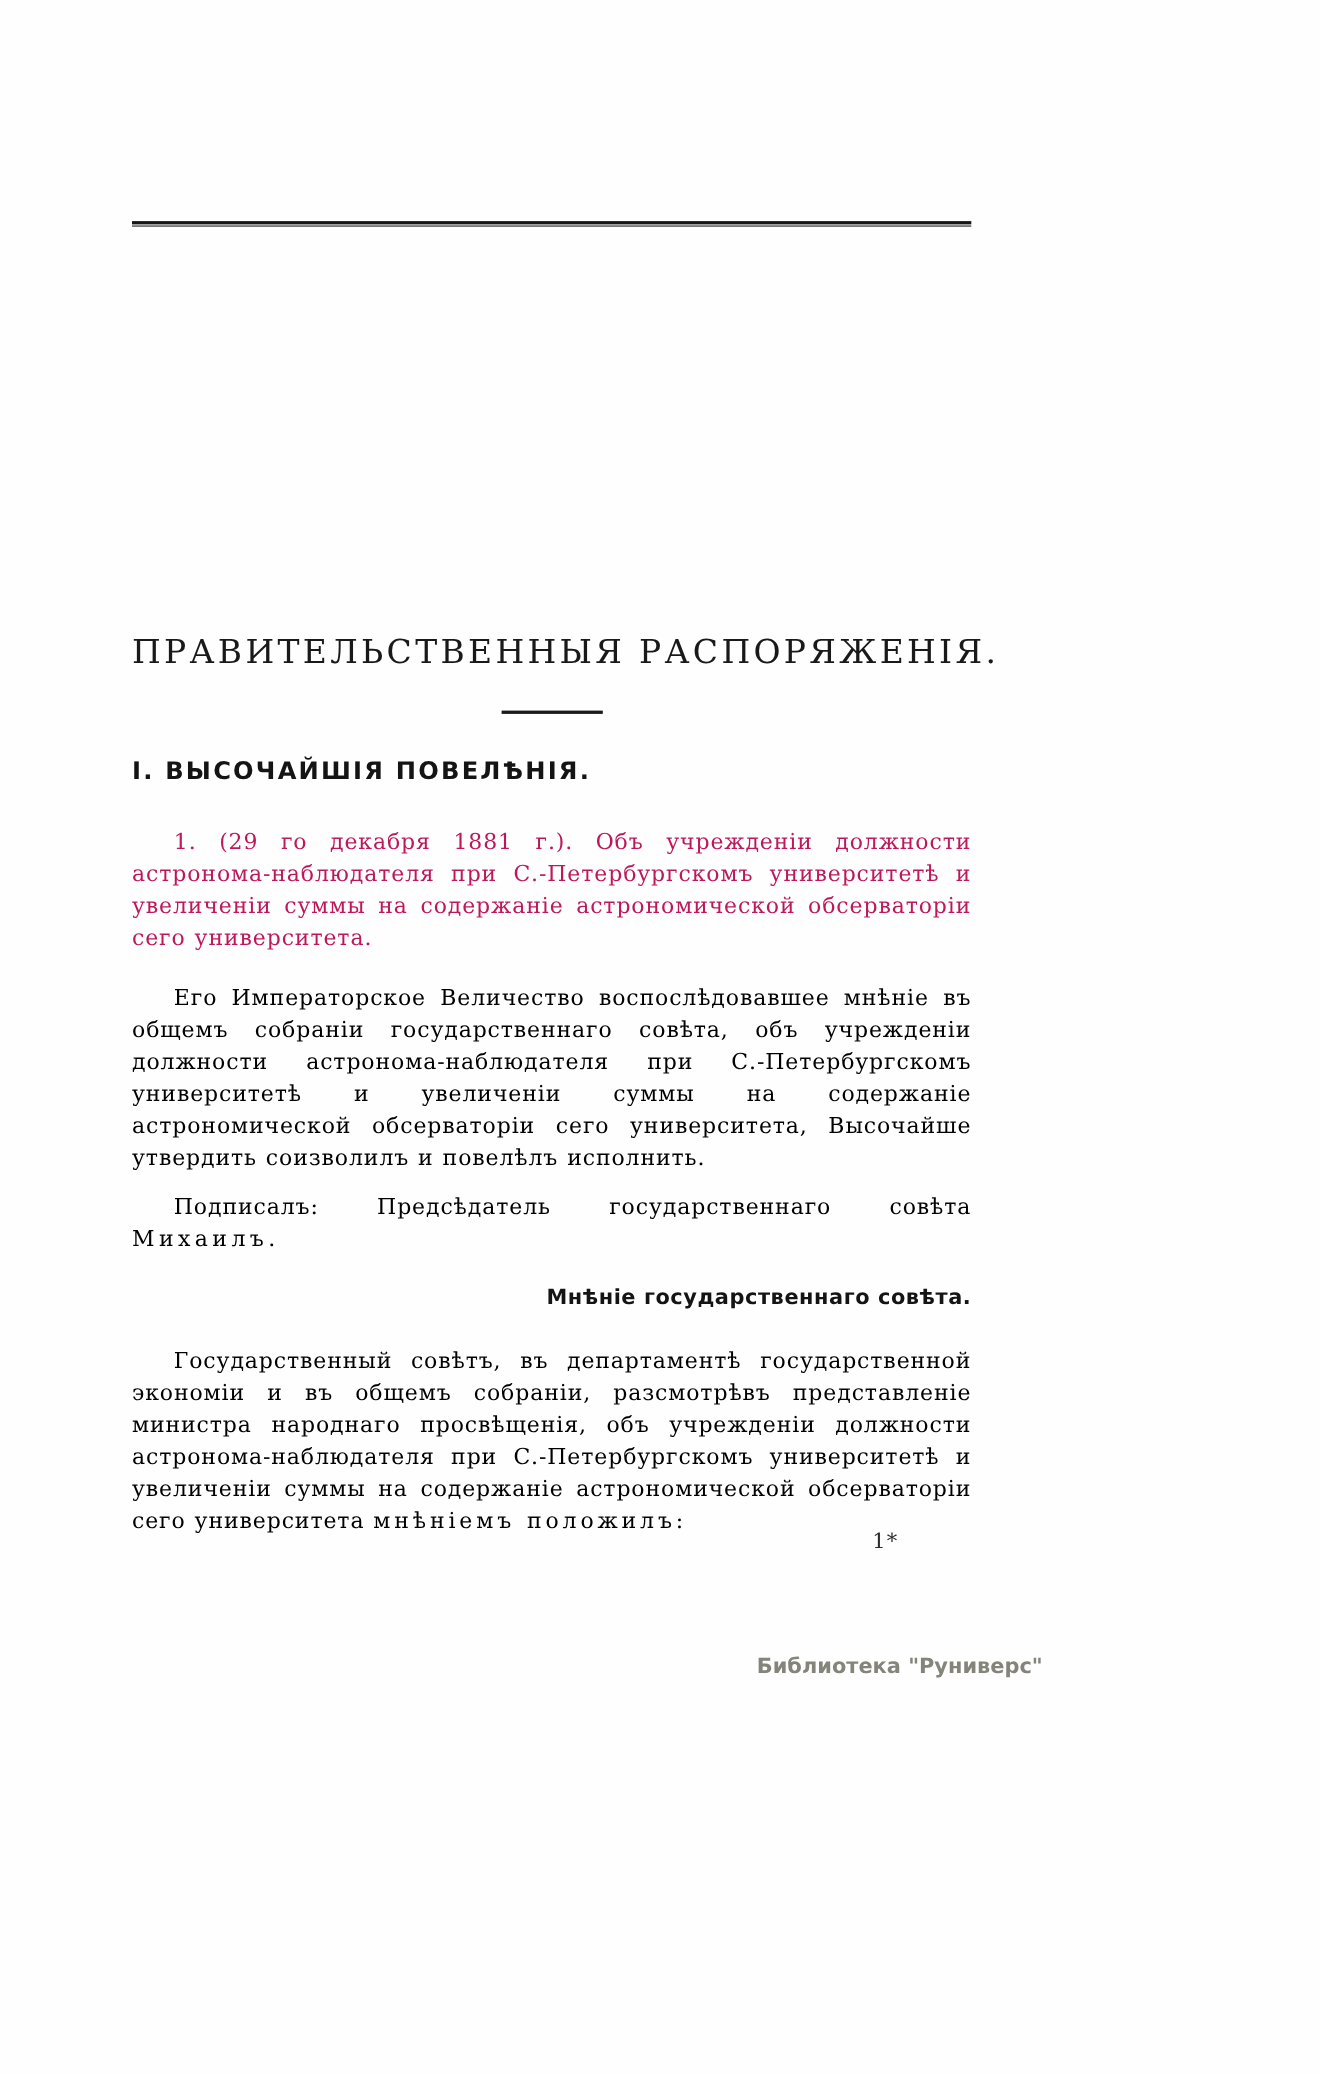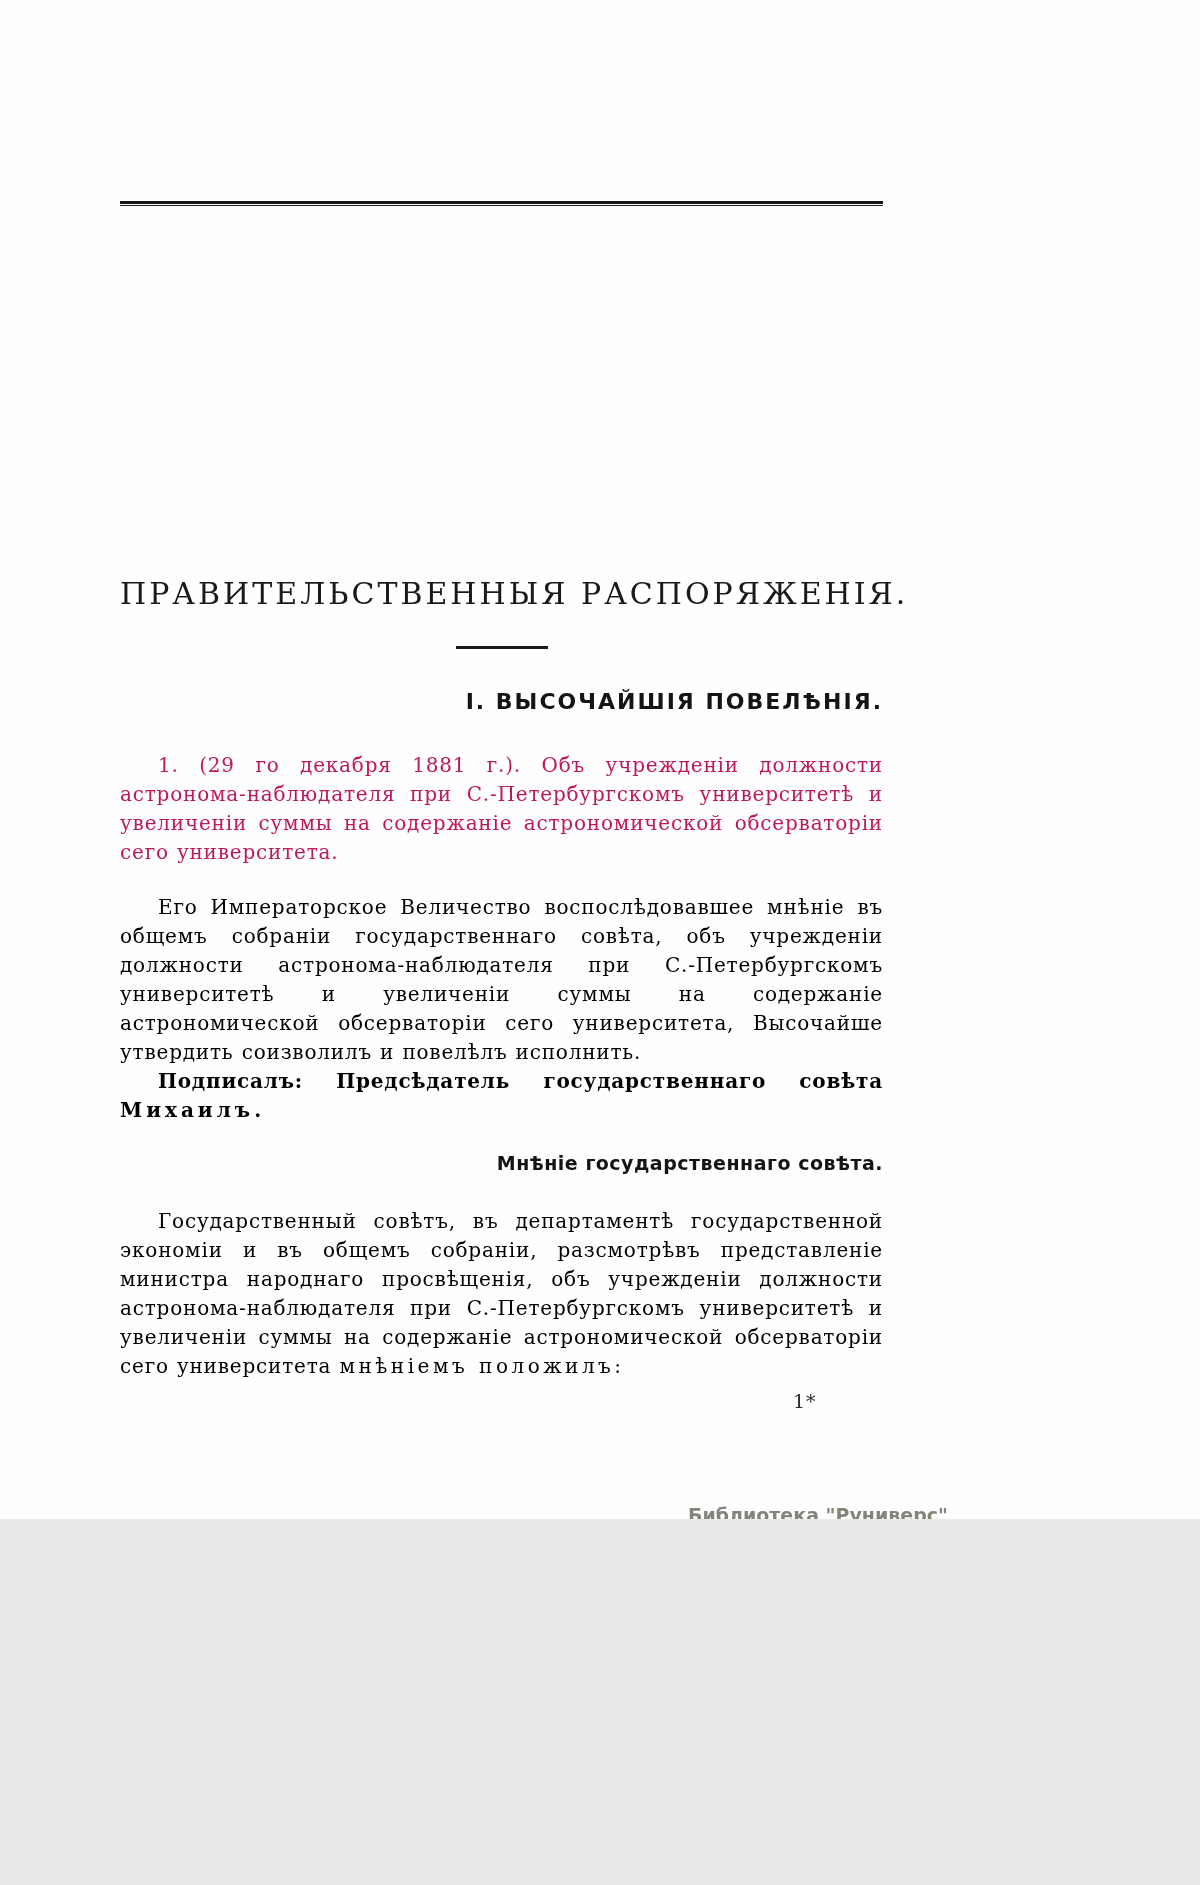--- a/index.html
+++ b/index.html
@@ -4,21 +4,21 @@
 <style>
   * { margin: 0; padding: 0; box-sizing: border-box; }
   html, body { background: #e9e9e9; }
   body {
     width: 1200px; height: 1885px;
     font-family: "DejaVu Serif", serif;
     color: #1b1b1b;
   }
   .scan-page {
     position: relative;
-    width: 1200px; height: 1519px;
+    width: 1200px; height: 1885px;
     background: #fefefe;
     overflow: hidden;
   }
   .column {
     position: absolute;
     left: 120px; top: 0;
     width: 763px;
   }
   .top-rule {
     box-sizing: content-box;
@@ -37,21 +37,21 @@
     color: #191919;
     white-space: nowrap;
   }
   .title-divider {
     width: 92px; height: 3px;
     background: #1a1a1a;
     margin: 34px auto 0 auto;
   }
   .section-heading {
     margin-top: 40px;
-    text-align: right;
+    text-align: left;
     font-family: "DejaVu Sans", sans-serif;
     font-weight: bold;
     font-size: 22px;
     line-height: 26px;
     letter-spacing: 2px;
     color: #141414;
   }
   p.body-par {
     font-size: 20px;
     line-height: 29px;
@@ -60,21 +60,21 @@
     text-align: justify;
     text-indent: 38px;
     color: #000000;
   }
   p.lead-bold {
     margin-top: 36px;
     font-weight: normal;
     color: #be185d;
   }
   p.decree-body { margin-top: 26px; }
-  p.signed-line { margin-top: 0; font-weight: bold; }
+  p.signed-line { margin-top: 16px; }
   .spaced-name { letter-spacing: 4px; }
   .opinion-heading {
     margin-top: 26px;
     text-align: right;
     font-family: "DejaVu Sans", sans-serif;
     font-weight: bold;
     font-size: 19px;
     line-height: 24px;
     letter-spacing: 0.5px;
     color: #141414;

